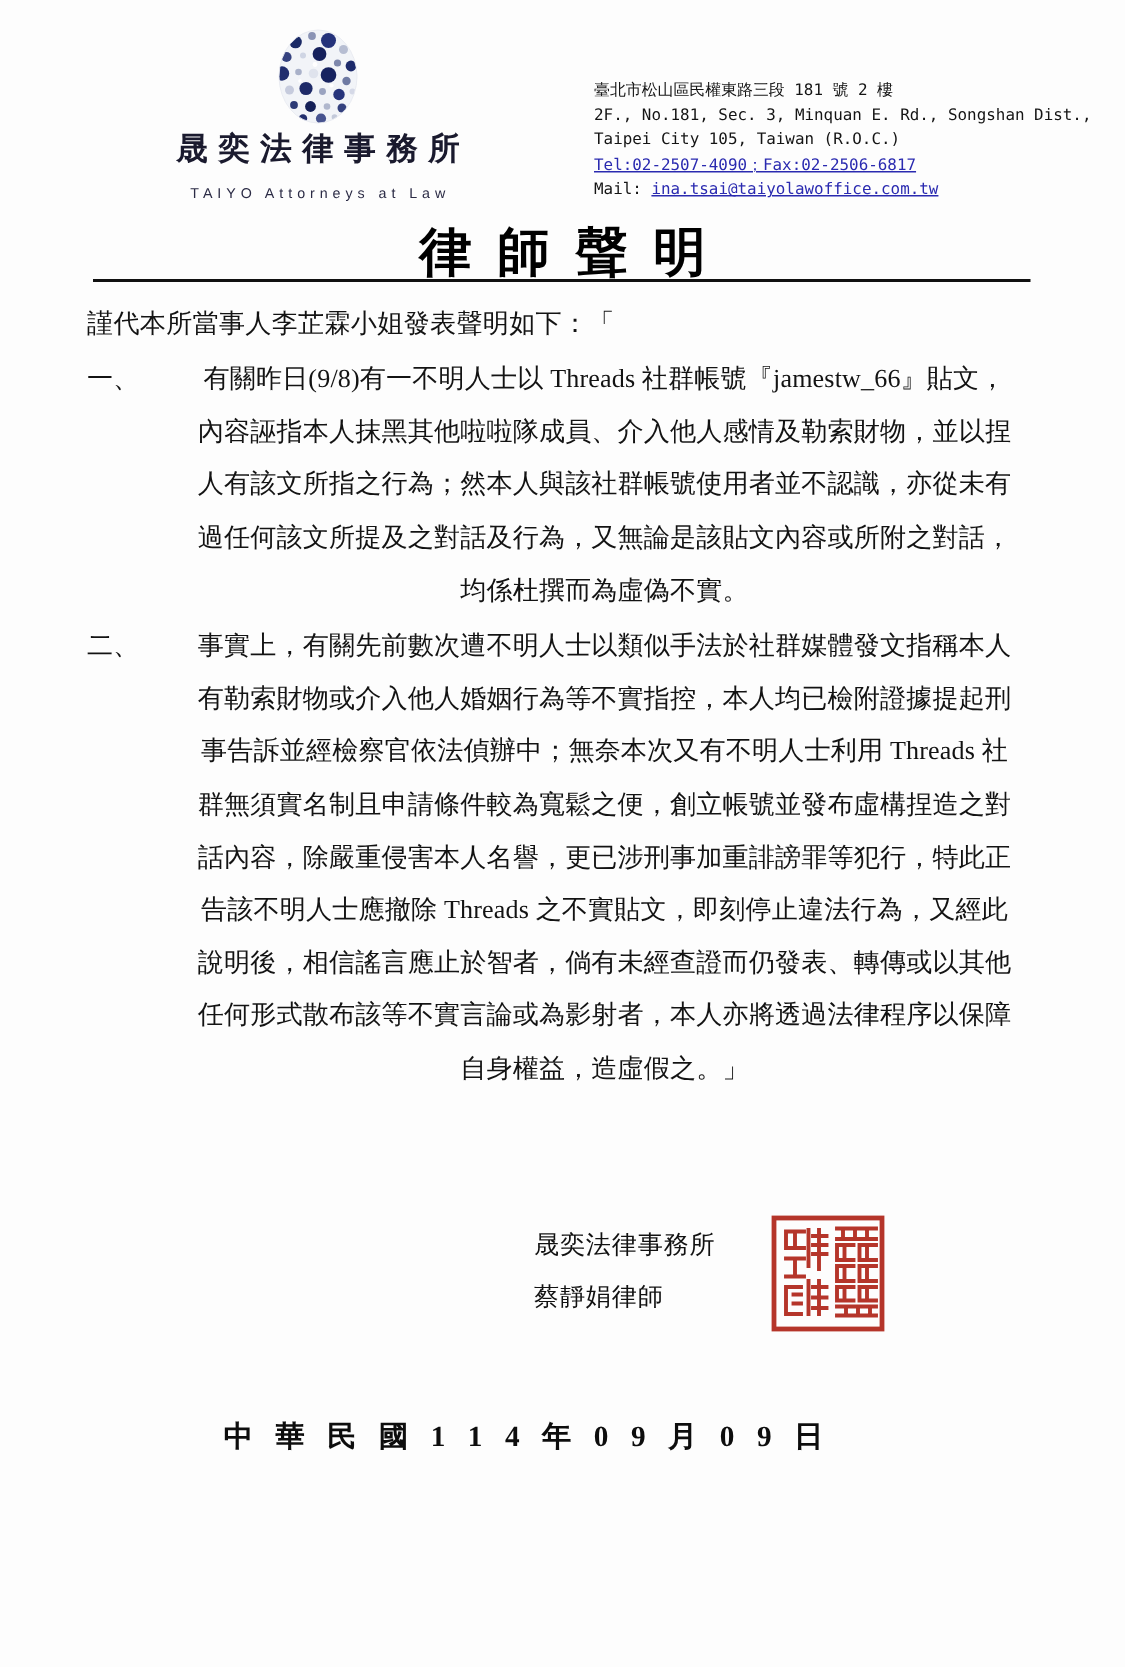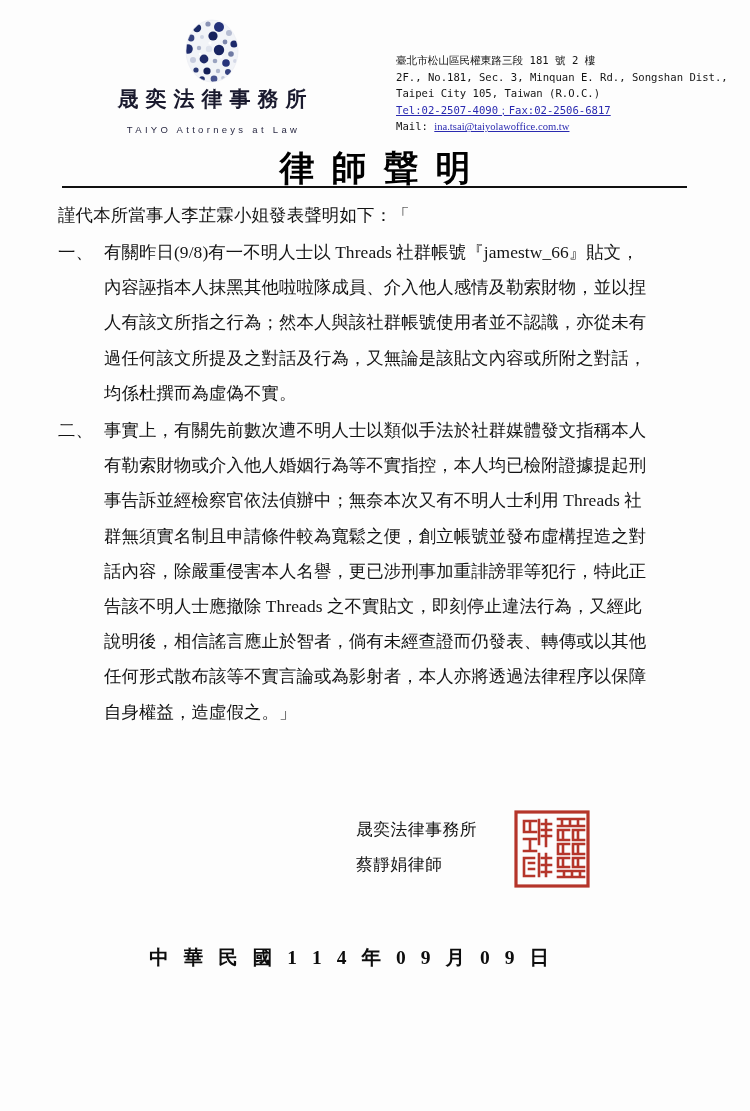--- a/index.html
+++ b/index.html
@@ -82,21 +82,20 @@
   .contact-line.link {
     color: #2a2ab0;
   }
   .contact-line.link .u {
     text-decoration: underline;
   }
   .contact-line .mail-label { color: #141414; }
   .contact-line .mail-addr {
     color: #2a2ab0;
     text-decoration: underline;
-    font-family: Liberation Serif, serif;
   }
 
   
   .doc-title {
     position: absolute;
     top: 145px;
     left: 0;
     width: 750px;
     text-align: center;
     font-size: 35px;
@@ -142,20 +141,21 @@
   .item-marker {
     flex: 0 0 auto;
     width: 46px;
     padding-left: 58px;
     box-sizing: content-box;
     white-space: nowrap;
   }
   .item-body {
     flex: 1 1 auto;
     padding-right: 48px;
+    text-align: center;
   }
   .item-body .ln {
     display: block;
     white-space: nowrap;
     letter-spacing: 0.1px;
   }
 
   
   .signature {
     position: absolute;

